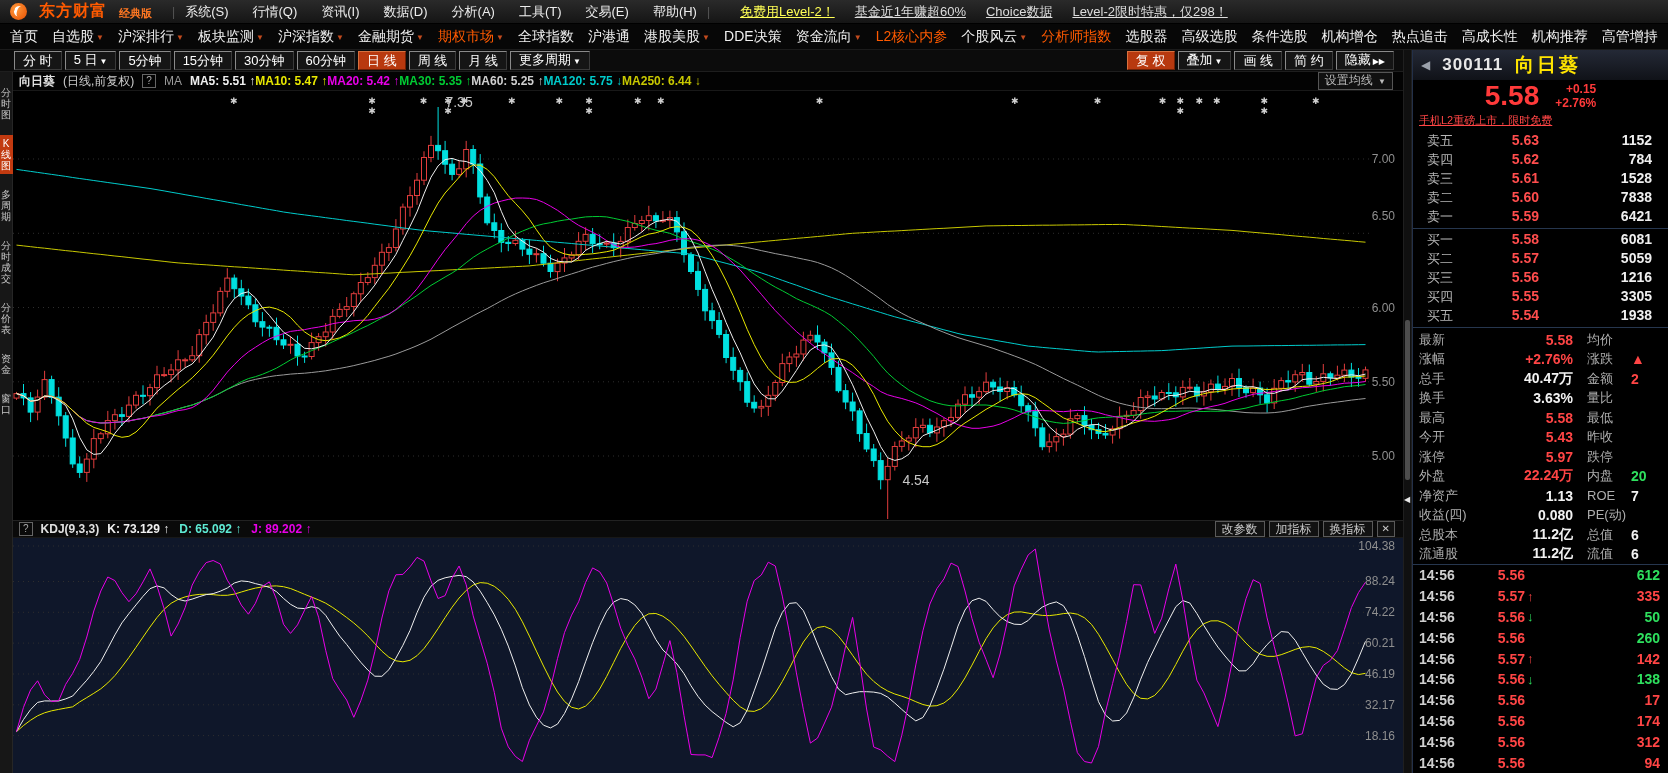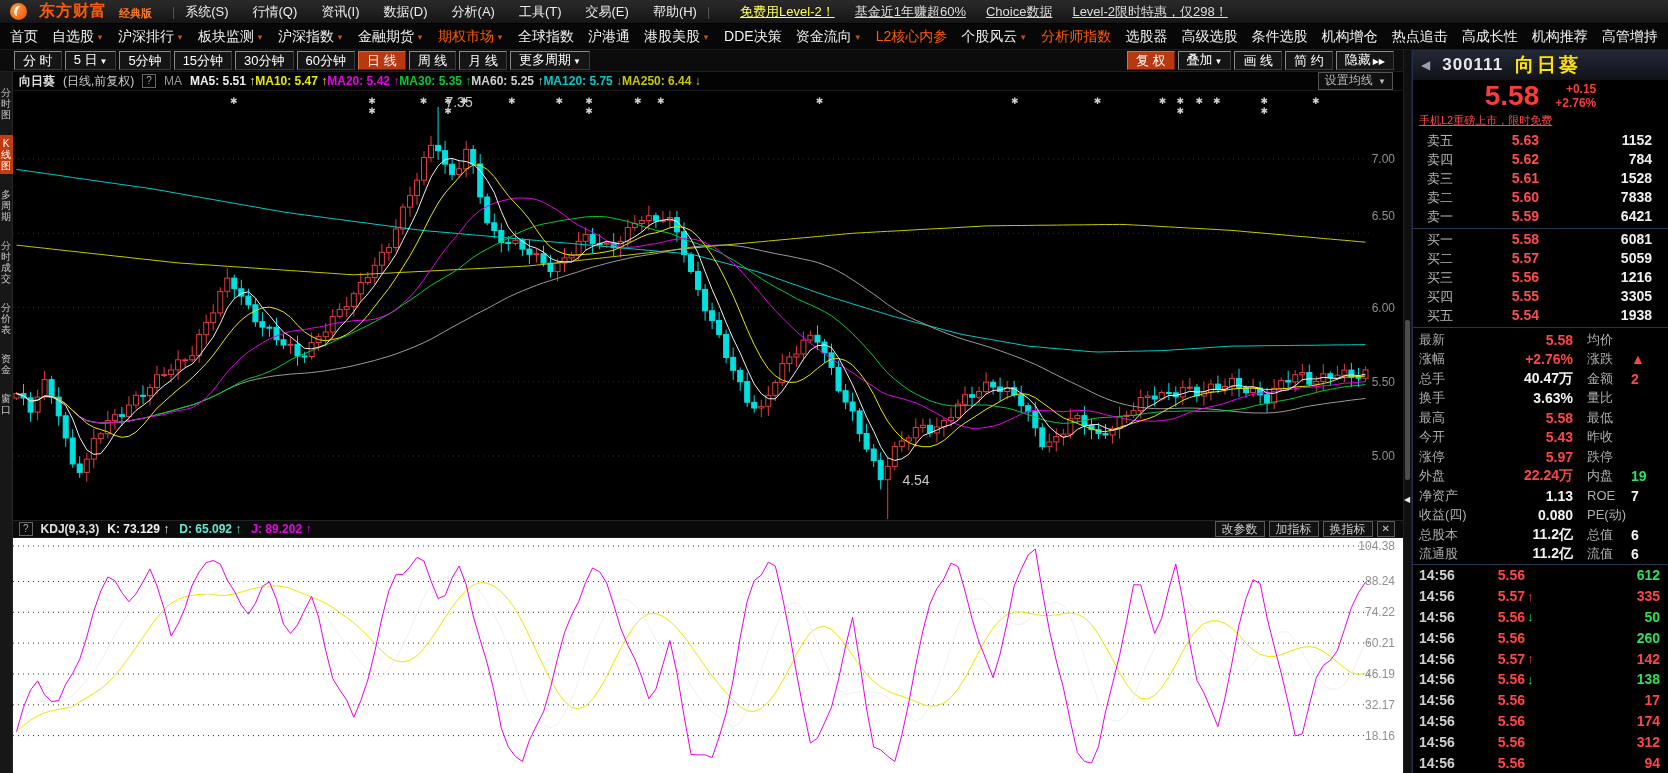--- a/index.html
+++ b/index.html
@@ -55,21 +55,21 @@
   .help-box{border:1px solid #666;color:#aaa;font-size:10px;padding:0 3px;line-height:12px;}
   .hd-gray{color:#9a9a9a;}
   .ma-item{font-weight:bold;}
   .settings-btn{margin-left:auto;margin-right:10px;border:1px solid #555;color:#bbb;font-size:12px;padding:0 6px;line-height:14px;background:#101010;}
   .kdj-btn{border:1px solid #5a5a5a;color:#c8c8c8;background:#121212;font-size:12px;line-height:14px;padding:0 6px;margin-left:4px;font-family:inherit;}
   .kdj-right{margin-left:auto;margin-right:8px;display:flex;align-items:center;}
   .kdj-close{border:1px solid #5a5a5a;color:#c8c8c8;background:#121212;font-size:10px;line-height:14px;padding:0 4px;margin-left:4px;}
 
   
   .candle-area{position:relative;flex:0 0 429px;background:#000;overflow:hidden;}
-  .kdj-area{position:relative;flex:1;background:#ffffff;overflow:hidden;}
+  .kdj-area{position:relative;flex:1;background:#0f172a;overflow:hidden;}
   .candle-area svg,.kdj-area svg{position:absolute;left:0;top:0;}
   .ylabel{position:absolute;right:8px;color:#8f8f8f;font-size:12px;}
   .marker{position:absolute;color:#d0d0d0;font-size:9px;}
   .anno{position:absolute;color:#c8c8c8;font-size:14px;}
 
   
   .vscroll{width:9px;background:#101010;border-left:1px solid #1f1f1f;border-right:1px solid #1f1f1f;position:relative;}
   .vthumb{position:absolute;left:1px;right:1px;top:270px;height:160px;background:#4d4d4d;border-radius:2px;}
   .vhandle{position:absolute;top:446px;left:0;color:#e8e8e8;font-size:8px;line-height:8px;}
 
@@ -819,21 +819,21 @@
           <div class="stat-row">
             <span class="stat-l1">涨停</span>
             <span class="stat-v1 c-red">5.97</span>
             <span class="stat-l2">跌停</span>
             <span class="stat-v2 c-white"></span>
           </div>
           <div class="stat-row">
             <span class="stat-l1">外盘</span>
             <span class="stat-v1 c-red">22.24万</span>
             <span class="stat-l2">内盘</span>
-            <span class="stat-v2 c-green">19</span>
+            <span class="stat-v2 c-green">20</span>
           </div>
           <div class="stat-row">
             <span class="stat-l1">净资产</span>
             <span class="stat-v1 c-white">1.13</span>
             <span class="stat-l2">ROE</span>
             <span class="stat-v2 c-white">7</span>
           </div>
           <div class="stat-row">
             <span class="stat-l1">收益(四)</span>
             <span class="stat-v1 c-white">0.080</span>

